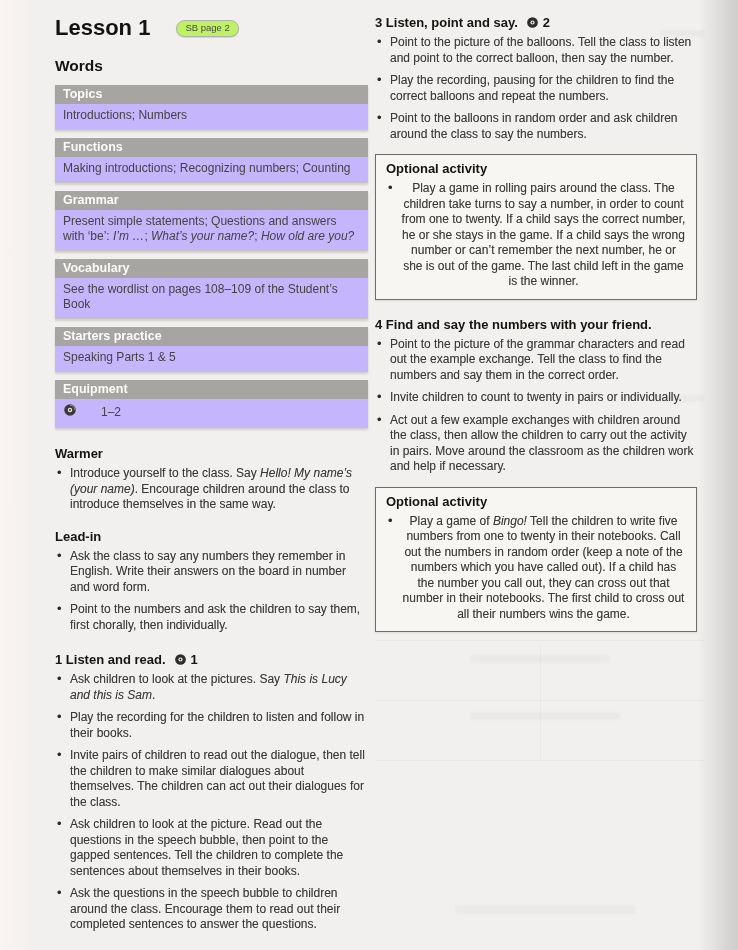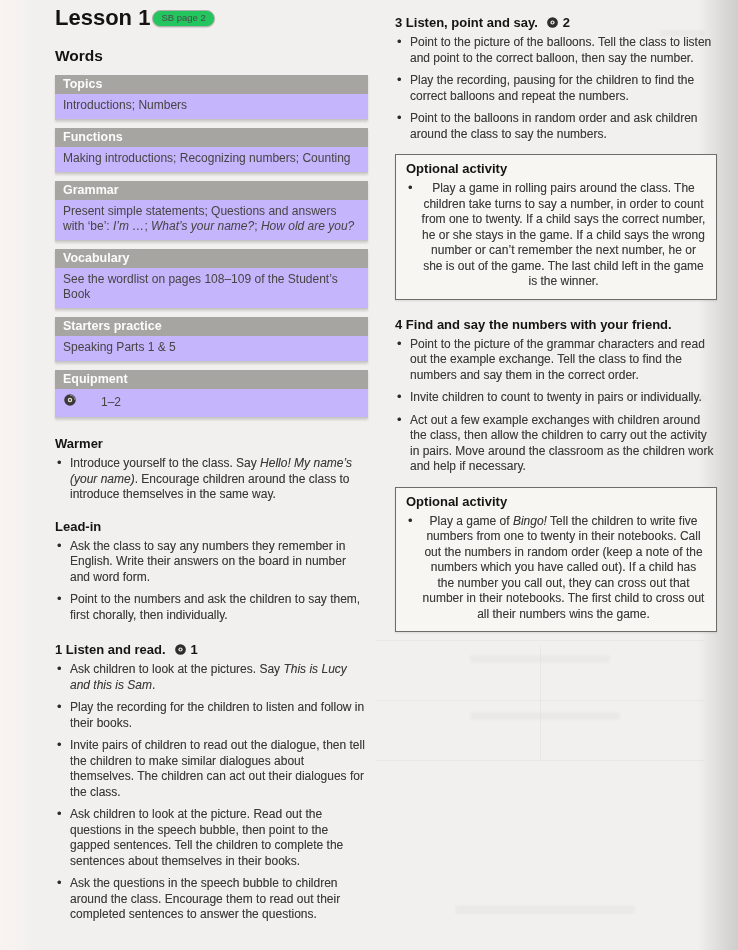--- a/index.html
+++ b/index.html
@@ -20,29 +20,29 @@
     position: absolute; right: 0; top: 0; width: 40px; height: 100%;
     background: linear-gradient(90deg, rgba(211,210,208,0) 0%, #d6d5d3 75%, #cfcecc 100%);
   }
   
   .bleed { position: absolute; pointer-events: none; }
   .bleed-line { background: #8a8a86; opacity: 0.08; position: absolute; }
   .bleed-smudge { background: #9a9a96; opacity: 0.07; position: absolute; border-radius: 2px; filter: blur(1px); }
 
   .col { position: absolute; top: 0; }
   .col-left  { left: 55px;  width: 313px; }
-  .col-right { left: 395px; width: 322px; }
+  .col-right { left: 375px; width: 322px; }
 
   .lesson-title {
     font-size: 22px; font-weight: bold; color: #141312;
-    margin: 5px 0 0 0; display: flex; align-items: center; gap: 2px;
+    margin: 15px 0 0 0; display: flex; align-items: center; gap: 26px;
   }
   .page-badge {
     display: inline-block; font-size: 9.5px; font-weight: normal;
-    color: #4b4a47; background: #22c55e; border: 1px solid #b2b0ac;
+    color: #4b4a47; background: #bef264; border: 1px solid #b2b0ac;
     border-radius: 9px; padding: 1px 8px 2px; line-height: 12px;
     box-shadow: 0 1px 1px rgba(0,0,0,.12);
   }
   .words-heading { font-size: 15.5px; font-weight: bold; color: #141312; margin: 16px 0 10px; }
 
   .info-box { margin-bottom: 8px; box-shadow: 0 2px 2px rgba(0,0,0,.14); background: #fbfaf8; }
   .ib-title { background: #a7a5a1; color: #fcfcfb; font-weight: bold; font-size: 12.5px; padding: 2px 8px 3px; }
   .ib-body  { background: #c4b5fd; font-size: 12px; line-height: 15px; padding: 4px 8px 6px; color: #454442; border-bottom: 1px solid #c6c4c0; }
   .ib-body i { font-style: italic; }
   .equip-row { display: flex; align-items: center; gap: 24px; }

